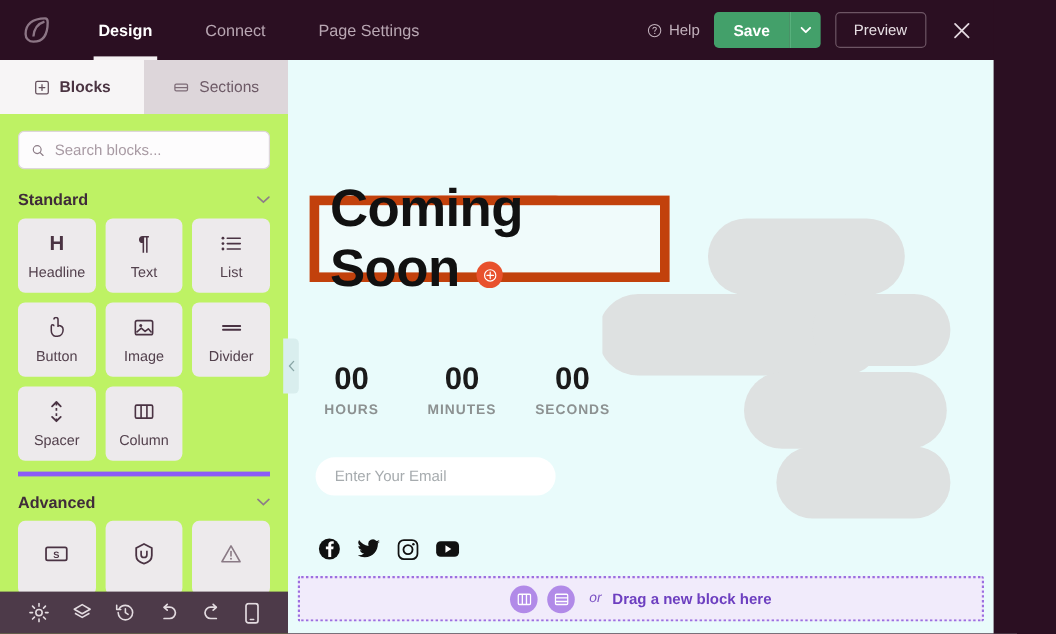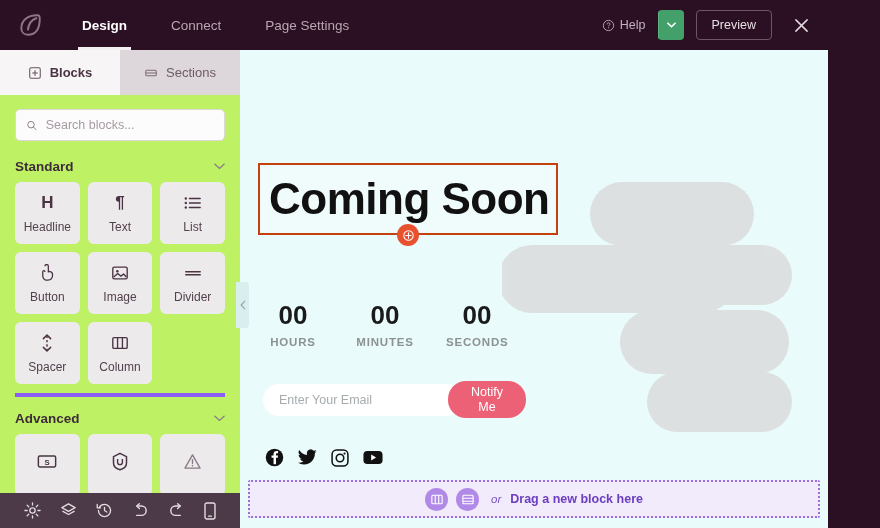--- a/index.html
+++ b/index.html
@@ -99,21 +99,21 @@
   .page { position: absolute; inset: 0; }
 
   .hero-title-wrap { position: absolute; left: 18px; top: 113px; }
   .elem-toolbar {
     position: absolute; left: 102px; top: 0; height: 18px; background: #e8512d;
     border-radius: 7px 7px 0 0; display: flex; align-items: center; gap: 9px; padding: 0 11px;
     color: #fff;
   }
   .elem-toolbar .ti { cursor: pointer; display: flex; align-items: center; }
   .title-box {
-    border: 2px solid #c2410c; background: #f0fbfb; width: 300px; height: 72px;
+    border: 8px solid #c2410c; background: #f0fbfb; width: 300px; height: 72px;
     display: flex; align-items: center; padding-left: 9px; position: relative;
   }
   .title-text { font-size: 44px; font-weight: bold; color: #111; letter-spacing: -.5px; }
   .add-dot {
     position: absolute; left: 50%; bottom: -13px; transform: translateX(-50%);
     width: 22px; height: 22px; border-radius: 50%; background: #e8512d;
     display: flex; align-items: center; justify-content: center; cursor: pointer; color: #fff;
   }
 
   .countdown { position: absolute; left: 22px; top: 250px; display: flex; gap: 30px; }
@@ -186,20 +186,21 @@
     <div class="header-right">
       <div class="help-btn">
         <svg class="help-icon" viewBox="0 0 24 24" fill="none">
           <circle cx="12" cy="12" r="9.5" stroke="#c3b2bd" stroke-width="1.6"></circle>
           <path d="M9.4 9.2c.2-1.3 1.3-2.2 2.7-2.2 1.5 0 2.6 1 2.6 2.3 0 1.9-2.4 1.9-2.4 3.6" stroke="#c3b2bd" stroke-width="1.6" fill="none" stroke-linecap="round"></path>
           <circle cx="12.2" cy="16.3" r="1.05" fill="#c3b2bd"></circle>
         </svg>
         <span>Help</span>
       </div>
       <div class="save-group">
+        <button class="save-btn">Save</button>
         <div class="save-caret">
           <svg width="9" height="6" viewBox="0 0 10 6">
               <path d="M1 1l4 4 4-4" stroke="#fff" stroke-width="1.8" fill="none" stroke-linecap="round" stroke-linejoin="round"></path>
             </svg>
         </div>
       </div>
       <button class="preview-btn">Preview</button>
       <div class="close-btn">
         <svg width="15" height="15" viewBox="0 0 16 16">
           <path d="M2 2l12 12M14 2L2 14" stroke="#e3d8df" stroke-width="1.6" stroke-linecap="round"></path>
@@ -499,26 +500,20 @@
             <div class="cd-lbl">MINUTES</div>
           </div>
           <div class="cd-unit">
             <div class="cd-num">00</div>
             <div class="cd-lbl">SECONDS</div>
           </div>
         </div>
 
         <div class="signup">
           <input class="email-input" type="text" placeholder="Enter Your Email" style="">
-          <button class="notify-btn">
-            <span>
-              <span>Notify</span><br>
-              <span>Me</span>
-            </span>
-          </button>
         </div>
 
         <div class="socials">
           <span class="si">
             <svg width="19" height="19" viewBox="0 0 20 20">
                 <circle cx="10" cy="10" r="9.2" fill="#111"></circle>
                 <path d="M11.6 10.3h1.8l.3-2.4h-2.1V6.6c0-.7.2-1.1 1.2-1.1h1V3.3c-.2 0-.8-.1-1.6-.1-1.9 0-3.2 1.1-3.2 3.2v1.5H6.9v2.4H9V17h2.6z" fill="#fff"></path>
               </svg>
           </span>
           <span class="si">

